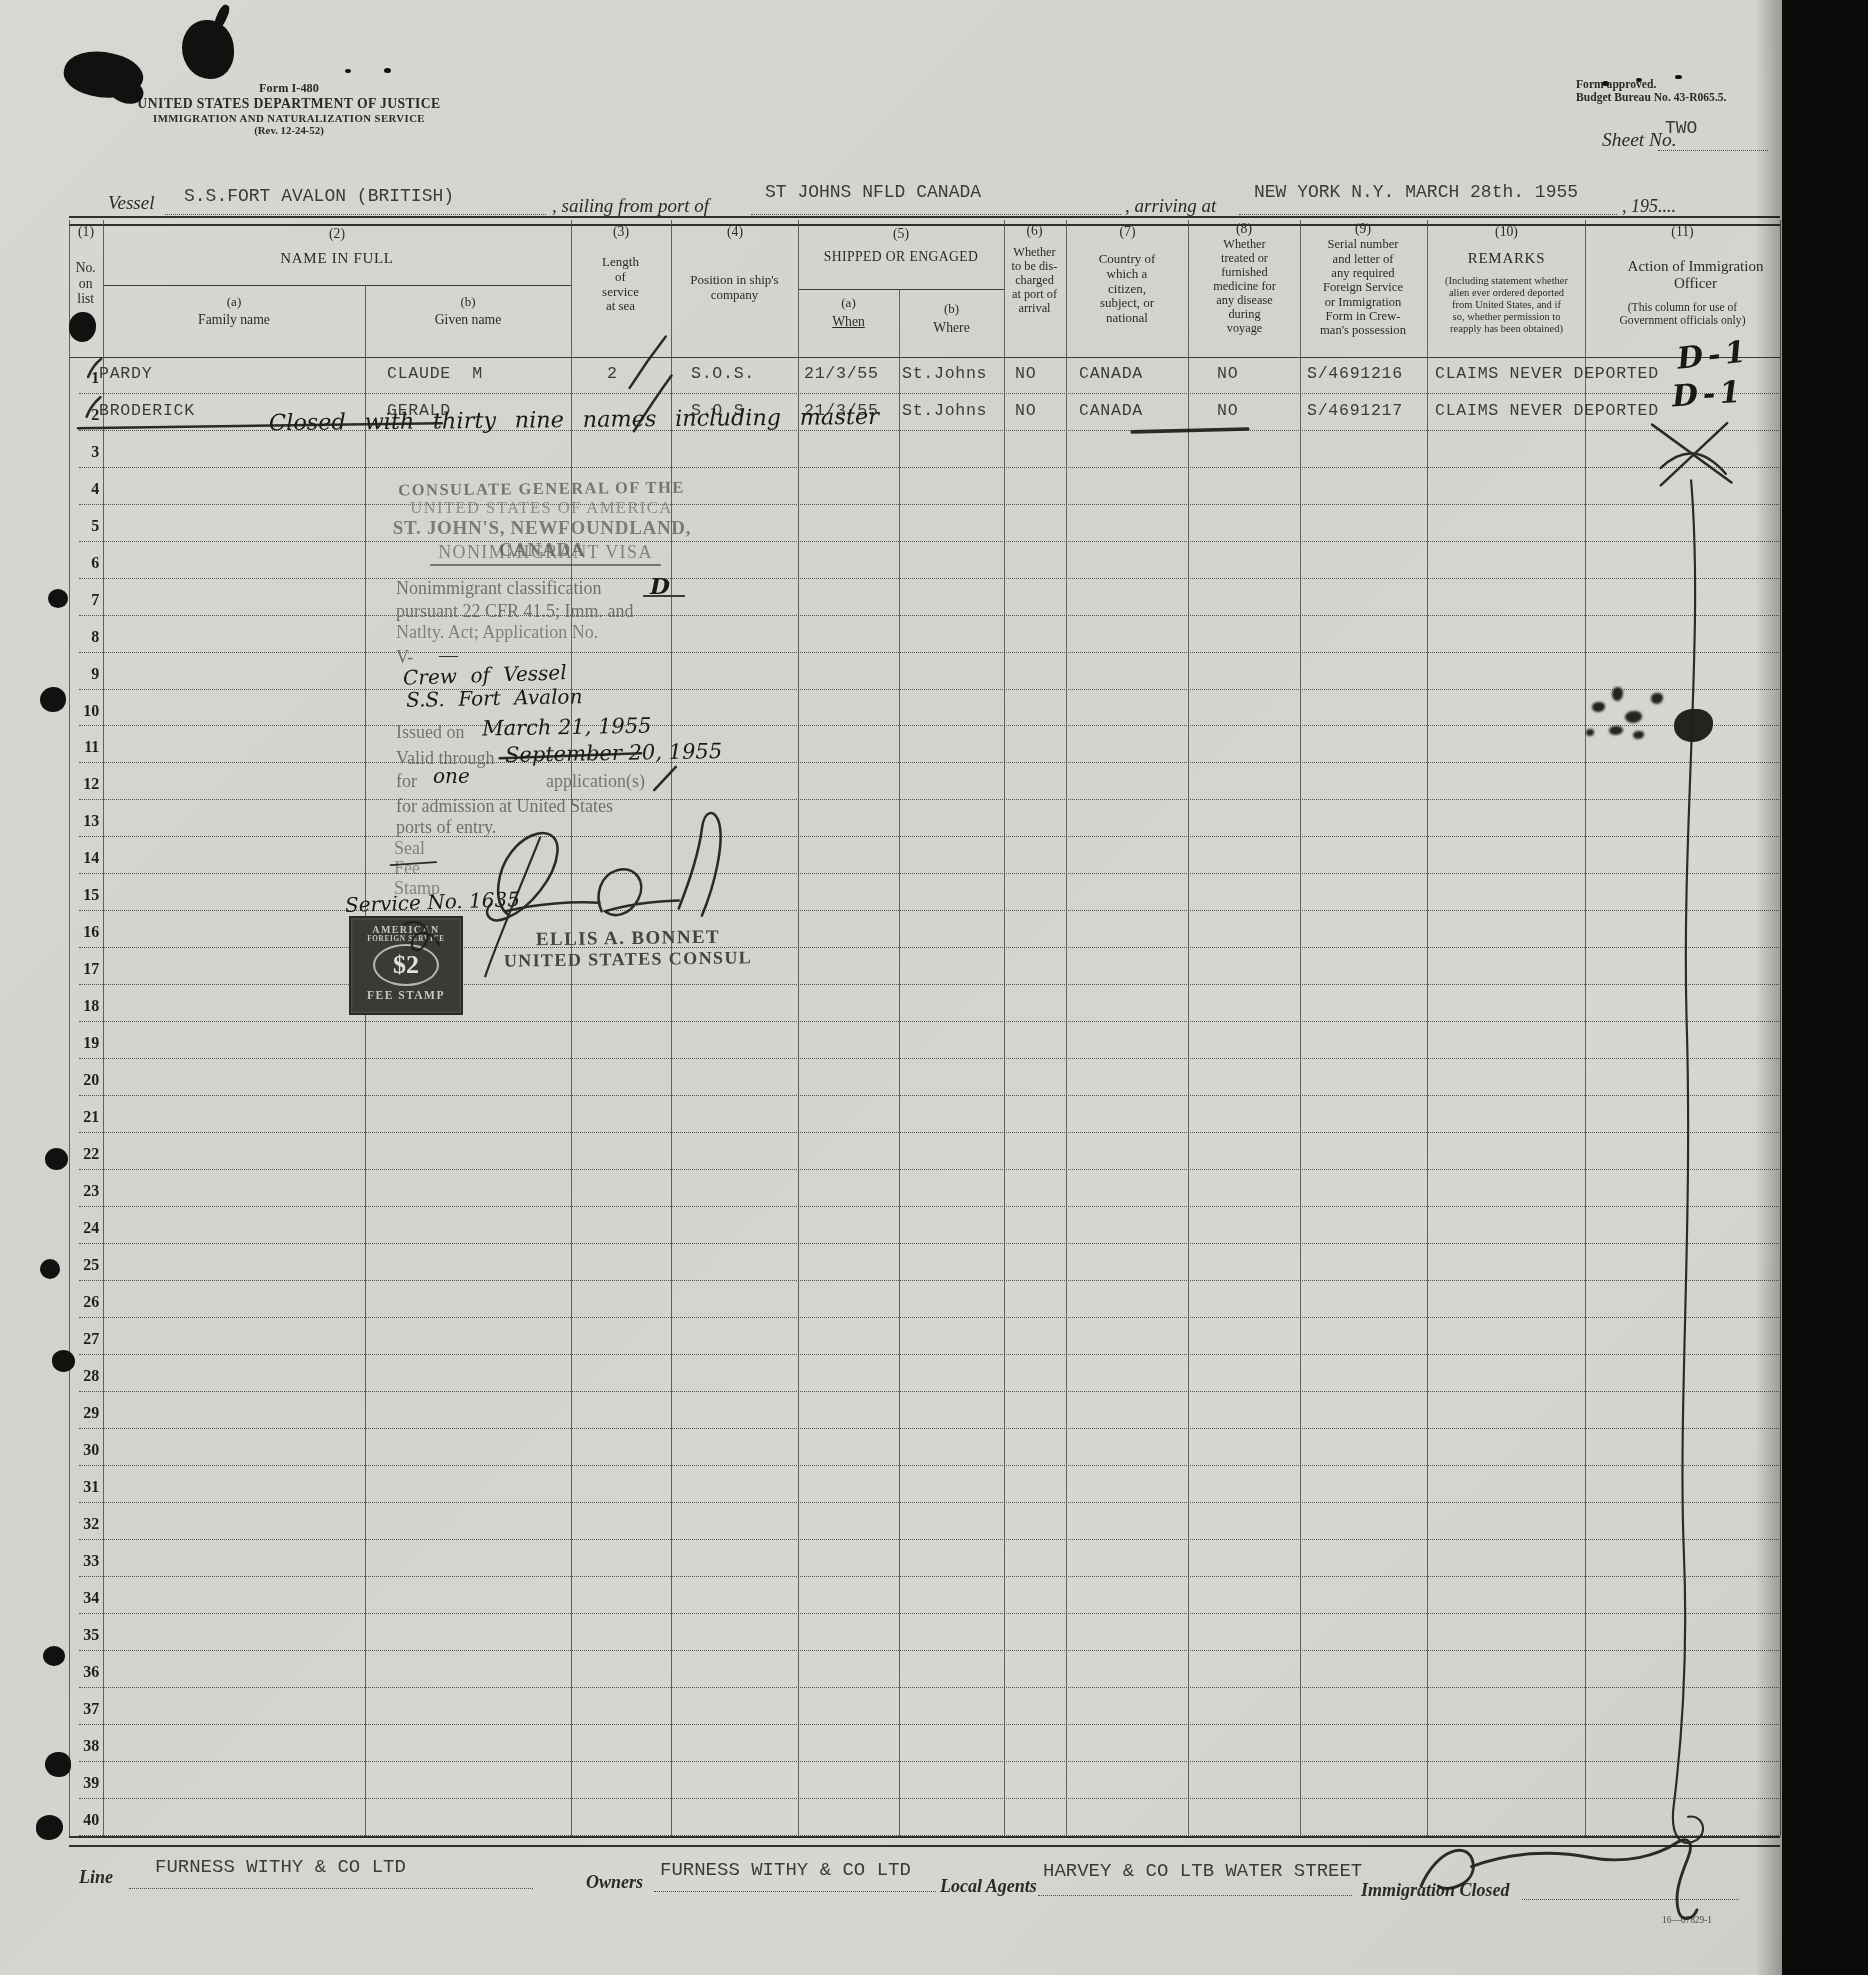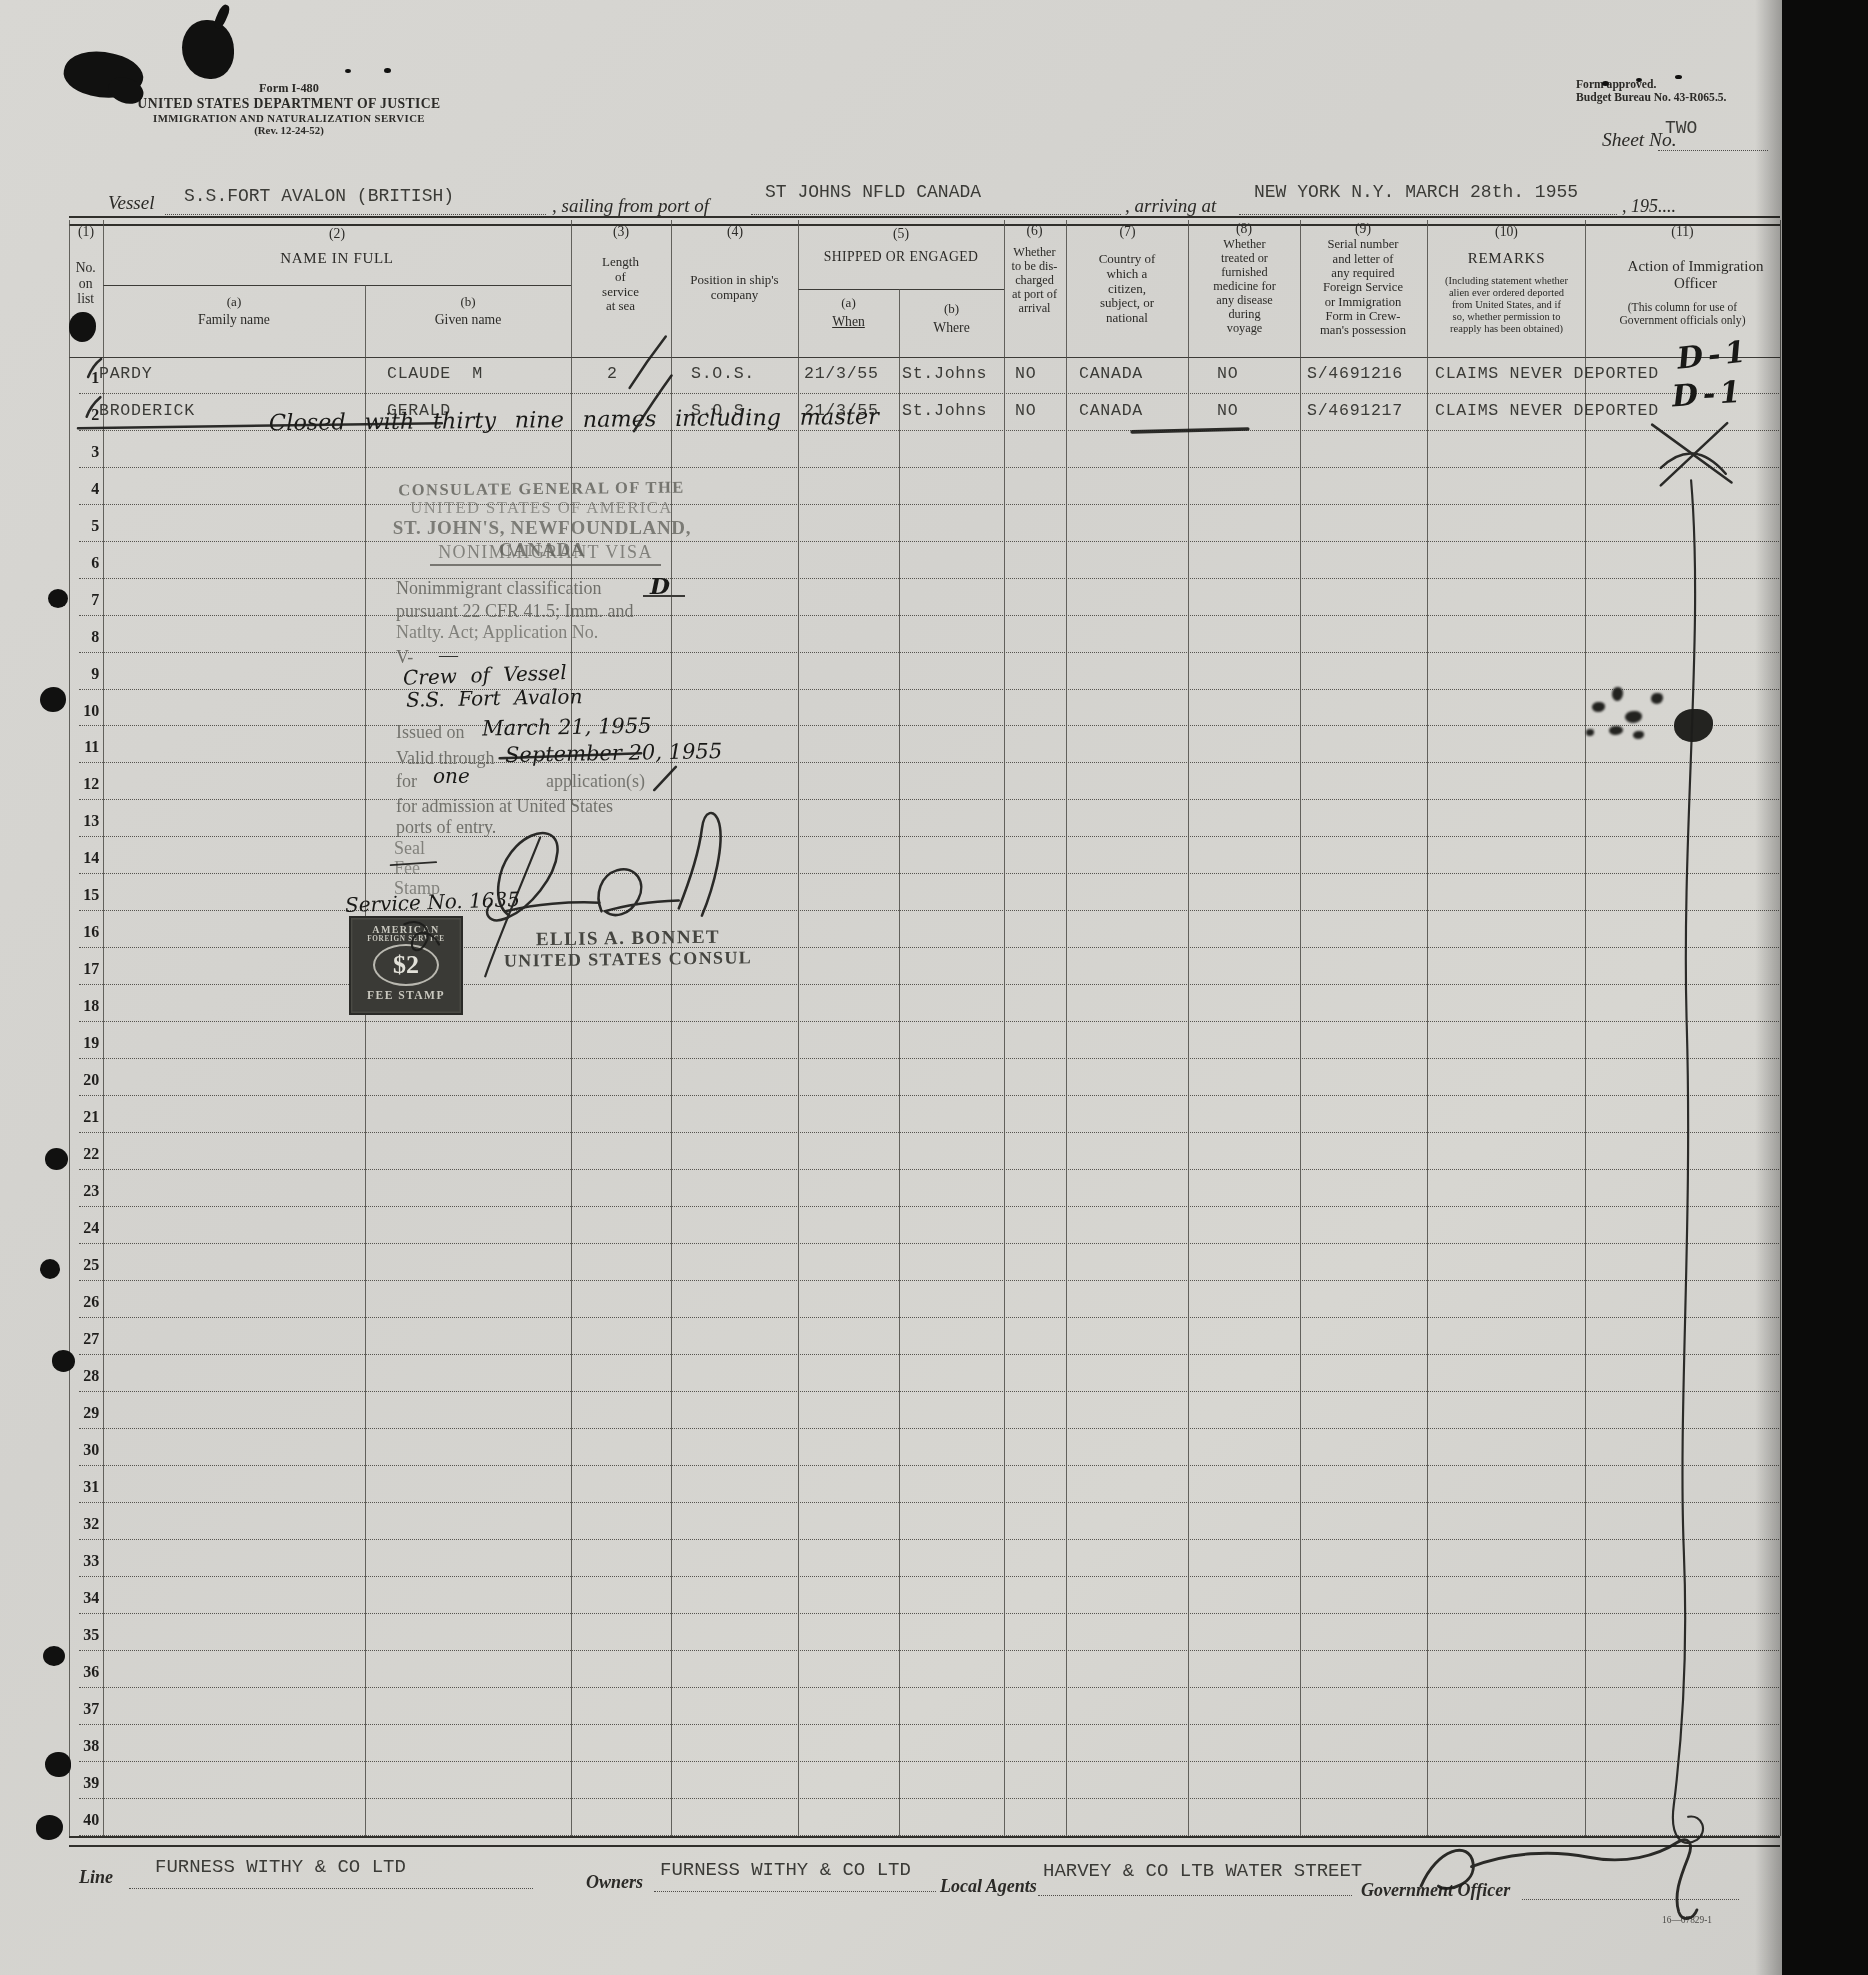--- a/index.html
+++ b/index.html
@@ -342,21 +342,21 @@
   <div>
     <div class="abs print ital b" style="left:79px;top:1867px;font-size:18px;">Line</div>
     <div class="abs dotl" style="left:129px;top:1866px;width:404px;height:21.7px;"></div>
     <div class="abs mono" style="left:155px;top:1856px;font-size:19px;">FURNESS WITHY &amp; CO LTD</div>
     <div class="abs print ital b" style="left:586px;top:1872px;font-size:18px;">Owners</div>
     <div class="abs dotl" style="left:654px;top:1869px;width:282px;height:21.7px;"></div>
     <div class="abs mono" style="left:660px;top:1859px;font-size:19px;">FURNESS WITHY &amp; CO LTD</div>
     <div class="abs print ital b" style="left:940px;top:1876px;font-size:18px;">Local Agents</div>
     <div class="abs dotl" style="left:1038px;top:1873px;width:314px;height:21.7px;"></div>
     <div class="abs mono" style="left:1043px;top:1860px;font-size:19px;">HARVEY &amp; CO LTB WATER STREET</div>
-    <div class="abs print ital b" style="left:1361px;top:1880px;font-size:18px;">Government Officer</div>
+    <div class="abs print ital b" style="left:1361px;top:1880px;font-size:18px;">Immigration Closed</div>
     <div class="abs dotl" style="left:1522px;top:1879px;width:217px;height:20px;"></div>
     <div class="abs print" style="left:1662px;top:1915px;font-size:9.4px;color:#4a4946;">16—67829-1</div>
   </div>
 
   <div class="blob" style="left:64px;top:52px;width:79px;height:46px;border-radius:58% 42% 62% 40%;transform:rotate(14deg);"></div>
   <div class="blob" style="left:108px;top:78px;width:36px;height:24.6px;border-radius:50%;transform:rotate(20deg);"></div>
   <div class="blob" style="left:182px;top:20px;width:52px;height:59px;border-radius:48% 52% 45% 55%;"></div>
   <div class="blob" style="left:217px;top:4.3px;width:10px;height:24.6px;border-radius:40%;transform:rotate(24deg);"></div>
   <div class="blob" style="left:69px;top:312px;width:27.4px;height:30px;border-radius:50% 46% 52% 48%;"></div>
   <div class="blob" style="left:48px;top:589px;width:20px;height:19px;border-radius:50%;"></div>

